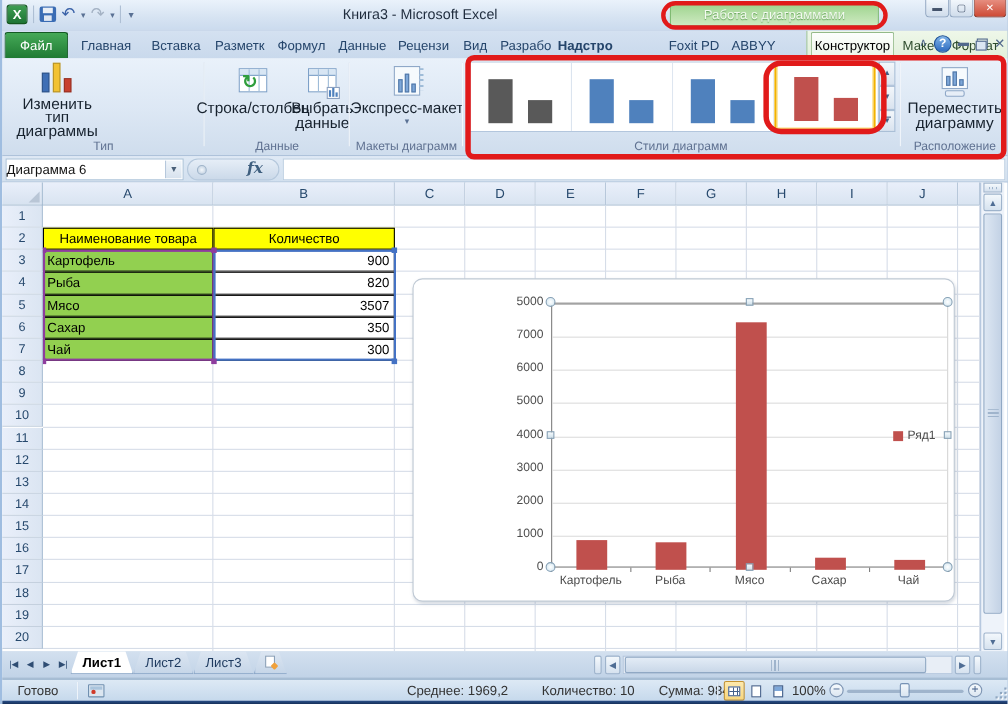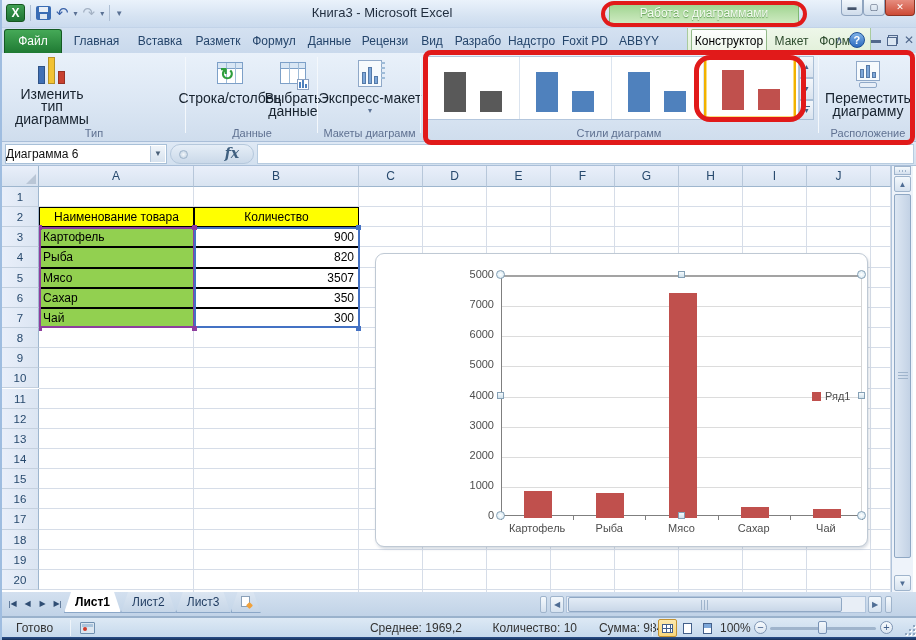--- a/index.html
+++ b/index.html
@@ -239,22 +239,22 @@
     <div class="tabs-flex" id="tabs">
         <div class="tab file" style="width: 58px;">Файл</div>
         <div class="tab" style="width: 65px;">Главная</div>
         <div class="tab" style="width: 58px;">Вставка</div>
         <div class="tab" style="width: 54px;">Разметк</div>
         <div class="tab" style="width: 54px;">Формул</div>
         <div class="tab" style="width: 53px;">Данные</div>
         <div class="tab" style="width: 54px;">Рецензи</div>
         <div class="tab" style="width: 36px;">Вид</div>
         <div class="tab" style="width: 52px; margin-top: 16px;">Разрабо</div>
-        <div class="tab" style="width: 51px;">Надстро</div>
-        <div class="tab" style="width: 52px;">Foxit PD</div>
+        <div class="tab" style="width: 51px; font-weight: bold;">Надстро</div>
+        <div class="tab" style="width: 52px; margin-left: 46px;">Foxit PD</div>
         <div class="tab" style="width: 52px;">ABBYY P</div>
         <div class="ctxzone">
           <div class="tab active" style="width: 76px;">Конструктор</div>
           <div class="tab" style="width: 45px;">Макет</div>
           <div class="tab" style="width: 49px;">Формат</div>
         </div>
       </div>
     <div class="tr-icons">
       <span class="tri-btn">∧</span>
       <span class="help-btn">?</span>

